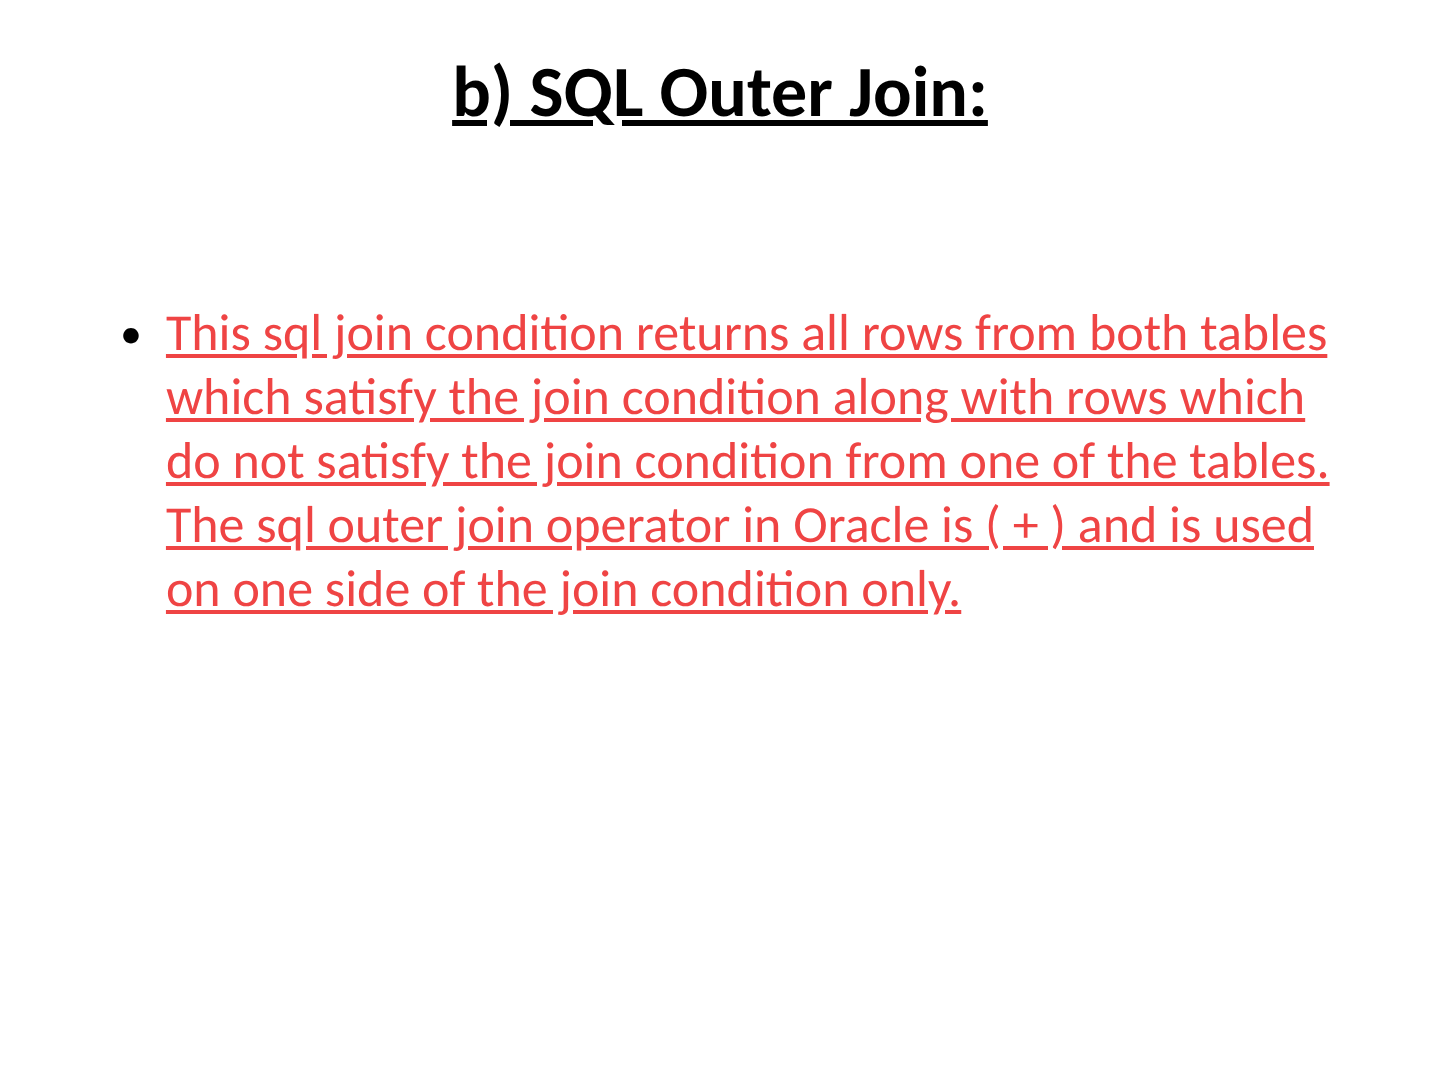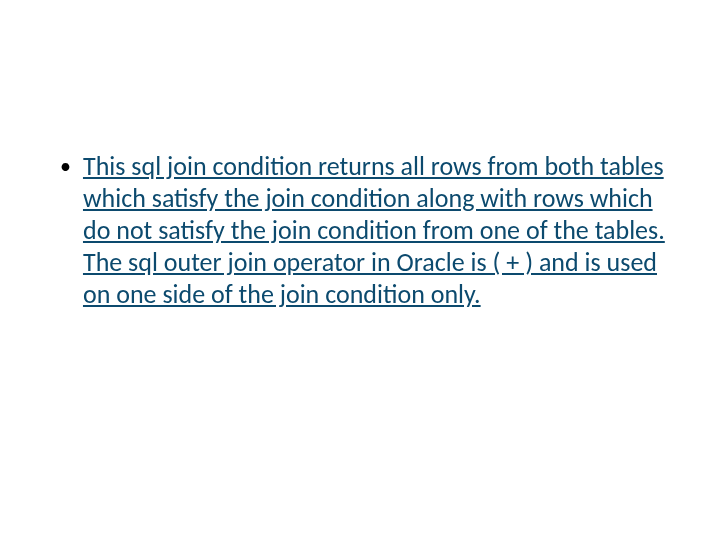--- a/index.html
+++ b/index.html
@@ -43,28 +43,29 @@
     font-size: 22px;
     line-height: 34px;
     margin-right: 12px;
     margin-left: 6px;
     color: #000000;
   }
   .bullet-text {
     font-size: 26px;
     line-height: 32px;
     text-decoration: underline;
-    color: #0c4a6e;
+    color: #ef4444;
   }
 </style>
 </head>
 <body>
 
 <div class="slide">
 
+  <div class="title">b) SQL Outer Join:</div>
 
   <div class="body">
     <div class="bullet-row">
       <div class="bullet-dot">•</div>
       <div class="bullet-text">This sql join condition returns all rows from both tables which satisfy the join condition along with rows which do not satisfy the join condition from one of the tables. The sql outer join operator in Oracle is ( + ) and is used on one side of the join condition only.</div>
     </div>
   </div>
 
 </div>
 

